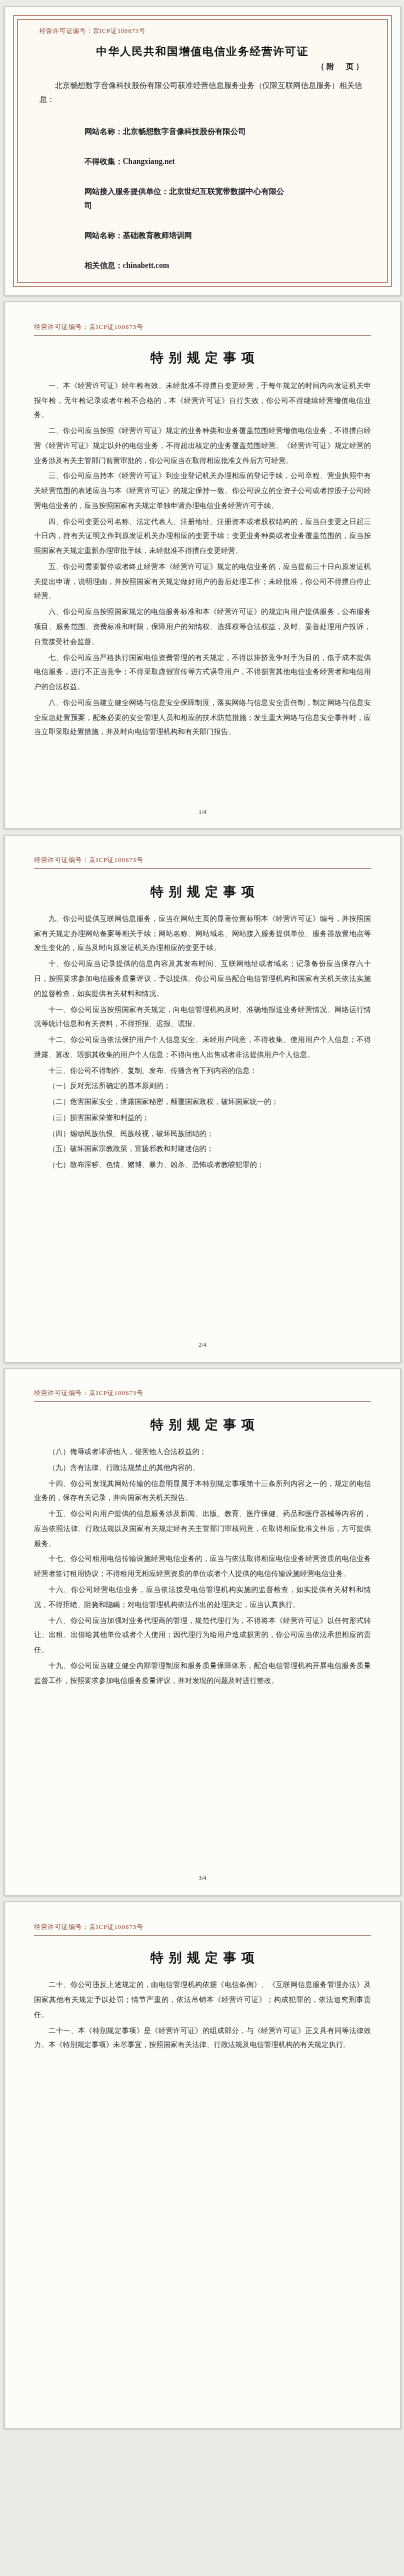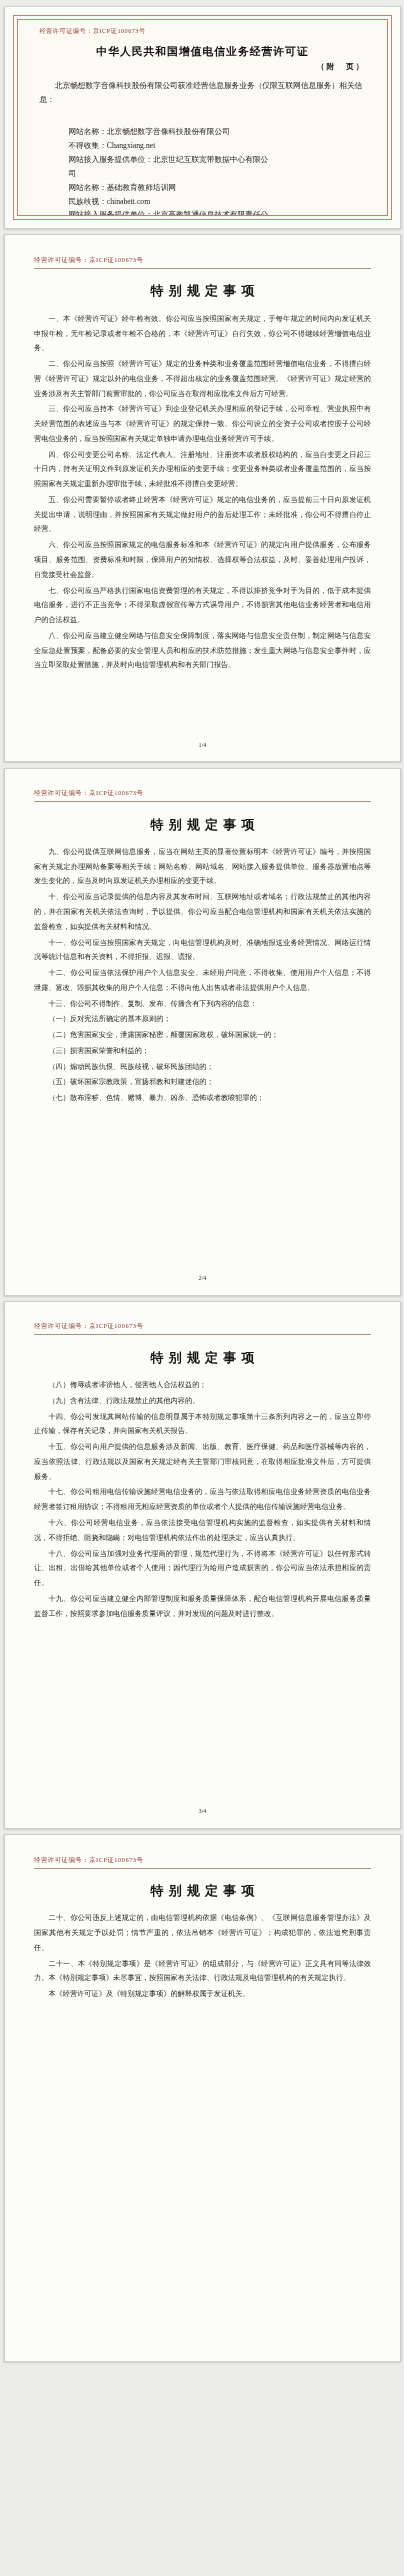--- a/index.html
+++ b/index.html
@@ -13,21 +13,21 @@
   .page{
     width:397px;
     margin:5.2px auto;
     background:#fcfcf9;
     border:0.5px solid #cfcfc8;
     box-shadow:0 0.5px 2.1px rgba(0,0,0,.28);
     position:relative;
     box-sizing:border-box;
   }
   
-  .cert-page{height:223px;}
+  .cert-page{height:290px;}
   .cert-frame{
     position:absolute; inset:8.2px;
     border:1.5px solid #c0826c;
   }
   .cert-frame-inner{
     position:absolute; inset:2.6px;
     border:0.5px solid #c0826c;
     background:#fdfaf4;
     padding:7.2px 21.6px 5.2px 21.6px;
     box-sizing:border-box;
@@ -57,22 +57,23 @@
   .cert-intro{
     font-size:7.7px;
     line-height:1.85;
     text-indent:2em;
     margin:0 0 18px 0;
   }
   .cert-entries{margin-left:29px;}
   .cert-entry{
     font-size:7.7px;
     line-height:1.8;
-    margin:0;
+    margin:16px;
     max-width:26.4em;
+    font-weight:bold;
   }
   
   .prov-page{height:528px; padding:20.6px 29px 0 29px;}
   .prov-header{
     font-size:6.4px;
     color:#8a3a2a;
     letter-spacing:0.5px;
     padding-bottom:3.1px;
     border-bottom:0.5px solid #b08f83;
   }
@@ -114,56 +115,56 @@
           <span>经营许可证编号：</span><span>京ICP证100673号</span>
         </div>
         <div class="cert-title">中华人民共和国增值电信业务经营许可证</div>
         <div class="cert-subtitle">（附　页）</div>
         <p class="cert-intro">北京畅想数字音像科技股份有限公司获准经营信息服务业务（仅限互联网信息服务）相关信息：</p>
         <div class="cert-entries">
             <div class="cert-entry">网站名称：北京畅想数字音像科技股份有限公司</div>
             <div class="cert-entry">不得收集：Changxiang.net</div>
             <div class="cert-entry">网站接入服务提供单位：北京世纪互联宽带数据中心有限公司</div>
             <div class="cert-entry">网站名称：基础教育教师培训网</div>
-            <div class="cert-entry">民族歧视：chinabett.com</div>
+            <div class="cert-entry">相关信息：chinabett.com</div>
             <div class="cert-entry">网站接入服务提供单位：北京高教凯通信息技术有限责任公司</div>
             <div class="cert-entry">网站名称：全国高校教师网络培训中心</div>
             <div class="cert-entry">网站域名：enetedu.com</div>
             <div class="cert-entry">网站接入服务提供单位：北京世纪互联宽带数据中心有限公司</div>
           </div>
       </div>
     </div>
   </div>
 
   <div class="page prov-page">
     <div class="prov-header">
       <span>经营许可证编号：</span><span>京ICP证100673号</span>
     </div>
     <div class="prov-title">特别规定事项</div>
     <div class="prov-body">
-        <p class="prov-para">一、本《经营许可证》经年检有效。你公司应当按照国家有关规定，于每年规定的时间内向发证机关申报年检，无年检记录或者年检不合格的，本《经营许可证》自行失效，你公司不得继续经营增值电信业务。</p>
+        <p class="prov-para">一、本《经营许可证》经年检有效。未经批准不得擅自变更经营，于每年规定的时间内向发证机关申报年检，无年检记录或者年检不合格的，本《经营许可证》自行失效，你公司不得继续经营增值电信业务。</p>
         <p class="prov-para">二、你公司应当按照《经营许可证》规定的业务种类和业务覆盖范围经营增值电信业务，不得擅自经营《经营许可证》规定以外的电信业务，不得超出核定的业务覆盖范围经营。《经营许可证》规定经营的业务涉及有关主管部门前置审批的，你公司应当在取得相应批准文件后方可经营。</p>
         <p class="prov-para">三、你公司应当持本《经营许可证》到企业登记机关办理相应的登记手续，公司章程、营业执照中有关经营范围的表述应当与本《经营许可证》的规定保持一致。你公司设立的全资子公司或者控股子公司经营电信业务的，应当按照国家有关规定单独申请办理电信业务经营许可手续。</p>
         <p class="prov-para">四、你公司变更公司名称、法定代表人、注册地址、注册资本或者股权结构的，应当自变更之日起三十日内，持有关证明文件到原发证机关办理相应的变更手续；变更业务种类或者业务覆盖范围的，应当按照国家有关规定重新办理审批手续，未经批准不得擅自变更经营。</p>
         <p class="prov-para">五、你公司需要暂停或者终止经营本《经营许可证》规定的电信业务的，应当提前三十日向原发证机关提出申请，说明理由，并按照国家有关规定做好用户的善后处理工作；未经批准，你公司不得擅自停止经营。</p>
         <p class="prov-para">六、你公司应当按照国家规定的电信服务标准和本《经营许可证》的规定向用户提供服务，公布服务项目、服务范围、资费标准和时限，保障用户的知情权、选择权等合法权益，及时、妥善处理用户投诉，自觉接受社会监督。</p>
         <p class="prov-para">七、你公司应当严格执行国家电信资费管理的有关规定，不得以排挤竞争对手为目的，低于成本提供电信服务，进行不正当竞争；不得采取虚假宣传等方式误导用户，不得损害其他电信业务经营者和电信用户的合法权益。</p>
         <p class="prov-para">八、你公司应当建立健全网络与信息安全保障制度，落实网络与信息安全责任制，制定网络与信息安全应急处置预案，配备必要的安全管理人员和相应的技术防范措施；发生重大网络与信息安全事件时，应当立即采取处置措施，并及时向电信管理机构和有关部门报告。</p>
       </div>
     <div class="page-num">1/4</div>
   </div>
 
   <div class="page prov-page">
     <div class="prov-header">
       <span>经营许可证编号：</span><span>京ICP证100673号</span>
     </div>
     <div class="prov-title">特别规定事项</div>
     <div class="prov-body">
         <p class="prov-para">九、你公司提供互联网信息服务，应当在网站主页的显著位置标明本《经营许可证》编号，并按照国家有关规定办理网站备案等相关手续；网站名称、网站域名、网站接入服务提供单位、服务器放置地点等发生变化的，应当及时向原发证机关办理相应的变更手续。</p>
-        <p class="prov-para">十、你公司应当记录提供的信息内容及其发布时间、互联网地址或者域名；行政法规禁止的其他内容的，并在国家有关机关依法查询时，予以提供。你公司应当配合电信管理机构和国家有关机关依法实施的监督检查，如实提供有关材料和情况。</p>
+        <p class="prov-para">十、你公司应当记录提供的信息内容及其发布时间、互联网地址或者域名；记录备份应当保存六十日，按照要求参加电信服务质量评议，予以提供。你公司应当配合电信管理机构和国家有关机关依法实施的监督检查，如实提供有关材料和情况。</p>
         <p class="prov-para">十一、你公司应当按照国家有关规定，向电信管理机构及时、准确地报送业务经营情况、网络运行情况等统计信息和有关资料，不得拒报、迟报、谎报。</p>
         <p class="prov-para">十二、你公司应当依法保护用户个人信息安全。未经用户同意，不得收集、使用用户个人信息；不得泄露、篡改、毁损其收集的用户个人信息；不得向他人出售或者非法提供用户个人信息。</p>
         <p class="prov-para">十三、你公司不得制作、复制、发布、传播含有下列内容的信息：</p>
         <p class="prov-para">（一）反对宪法所确定的基本原则的；</p>
         <p class="prov-para">（二）危害国家安全，泄露国家秘密，颠覆国家政权，破坏国家统一的；</p>
         <p class="prov-para">（三）损害国家荣誉和利益的；</p>
         <p class="prov-para">（四）煽动民族仇恨、民族歧视，破坏民族团结的；</p>
         <p class="prov-para">（五）破坏国家宗教政策，宣扬邪教和封建迷信的；</p>
         <p class="prov-para">（七）散布淫秽、色情、赌博、暴力、凶杀、恐怖或者教唆犯罪的；</p>
       </div>
@@ -171,37 +172,36 @@
   </div>
 
   <div class="page prov-page">
     <div class="prov-header">
       <span>经营许可证编号：</span><span>京ICP证100673号</span>
     </div>
     <div class="prov-title">特别规定事项</div>
     <div class="prov-body">
         <p class="prov-para">（八）侮辱或者诽谤他人，侵害他人合法权益的；</p>
         <p class="prov-para">（九）含有法律、行政法规禁止的其他内容的。</p>
-        <p class="prov-para">十四、你公司发现其网站传输的信息明显属于本特别规定事项第十三条所列内容之一的，应当立即停止传输，保存有关记录，并向国家有关机关报告。</p>
+        <p class="prov-para">十四、你公司发现其网站传输的信息明显属于本特别规定事项第十三条所列内容之一的，规定的电信业务的，保存有关记录，并向国家有关机关报告。</p>
         <p class="prov-para">十五、你公司向用户提供的信息服务涉及新闻、出版、教育、医疗保健、药品和医疗器械等内容的，应当依照法律、行政法规以及国家有关规定经有关主管部门审核同意，在取得相应批准文件后，方可提供服务。</p>
         <p class="prov-para">十七、你公司租用电信传输设施经营电信业务的，应当与依法取得相应电信业务经营资质的电信业务经营者签订租用协议；不得租用无相应经营资质的单位或者个人提供的电信传输设施经营电信业务。</p>
         <p class="prov-para">十六、你公司经营电信业务，应当依法接受电信管理机构实施的监督检查，如实提供有关材料和情况，不得拒绝、阻挠和隐瞒；对电信管理机构依法作出的处理决定，应当认真执行。</p>
         <p class="prov-para">十八、你公司应当加强对业务代理商的管理，规范代理行为，不得将本《经营许可证》以任何形式转让、出租、出借给其他单位或者个人使用；因代理行为给用户造成损害的，你公司应当依法承担相应的责任。</p>
         <p class="prov-para">十九、你公司应当建立健全内部管理制度和服务质量保障体系，配合电信管理机构开展电信服务质量监督工作，按照要求参加电信服务质量评议，并对发现的问题及时进行整改。</p>
       </div>
     <div class="page-num">3/4</div>
   </div>
 
   <div class="page prov-page">
     <div class="prov-header">
       <span>经营许可证编号：</span><span>京ICP证100673号</span>
     </div>
     <div class="prov-title">特别规定事项</div>
     <div class="prov-body">
         <p class="prov-para">二十、你公司违反上述规定的，由电信管理机构依据《电信条例》、《互联网信息服务管理办法》及国家其他有关规定予以处罚；情节严重的，依法吊销本《经营许可证》；构成犯罪的，依法追究刑事责任。</p>
         <p class="prov-para">二十一、本《特别规定事项》是《经营许可证》的组成部分，与《经营许可证》正文具有同等法律效力。本《特别规定事项》未尽事宜，按照国家有关法律、行政法规及电信管理机构的有关规定执行。</p>
-        <p class="prov-para">本《经营许可证》及《特别规定事项》的解释权属于发证机关。</p>
       </div>
 
   </div>
 
 </div>
 
 
 </body></html>

